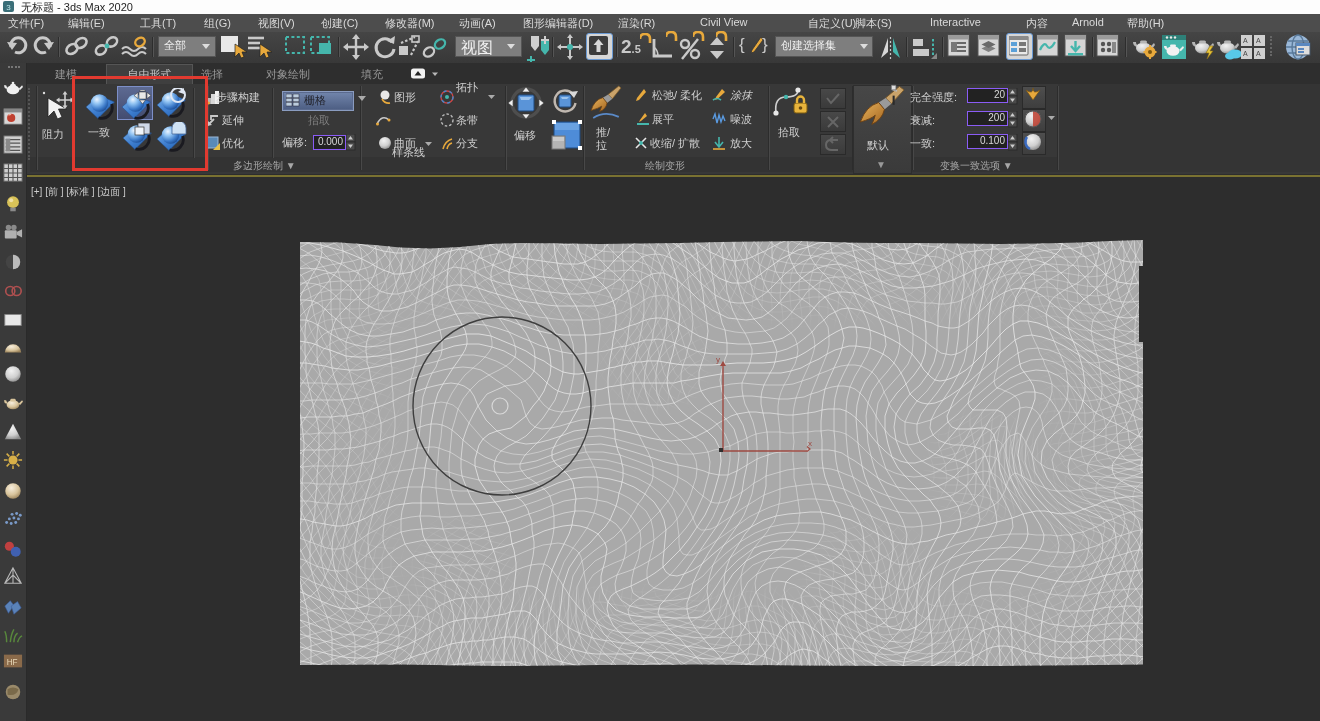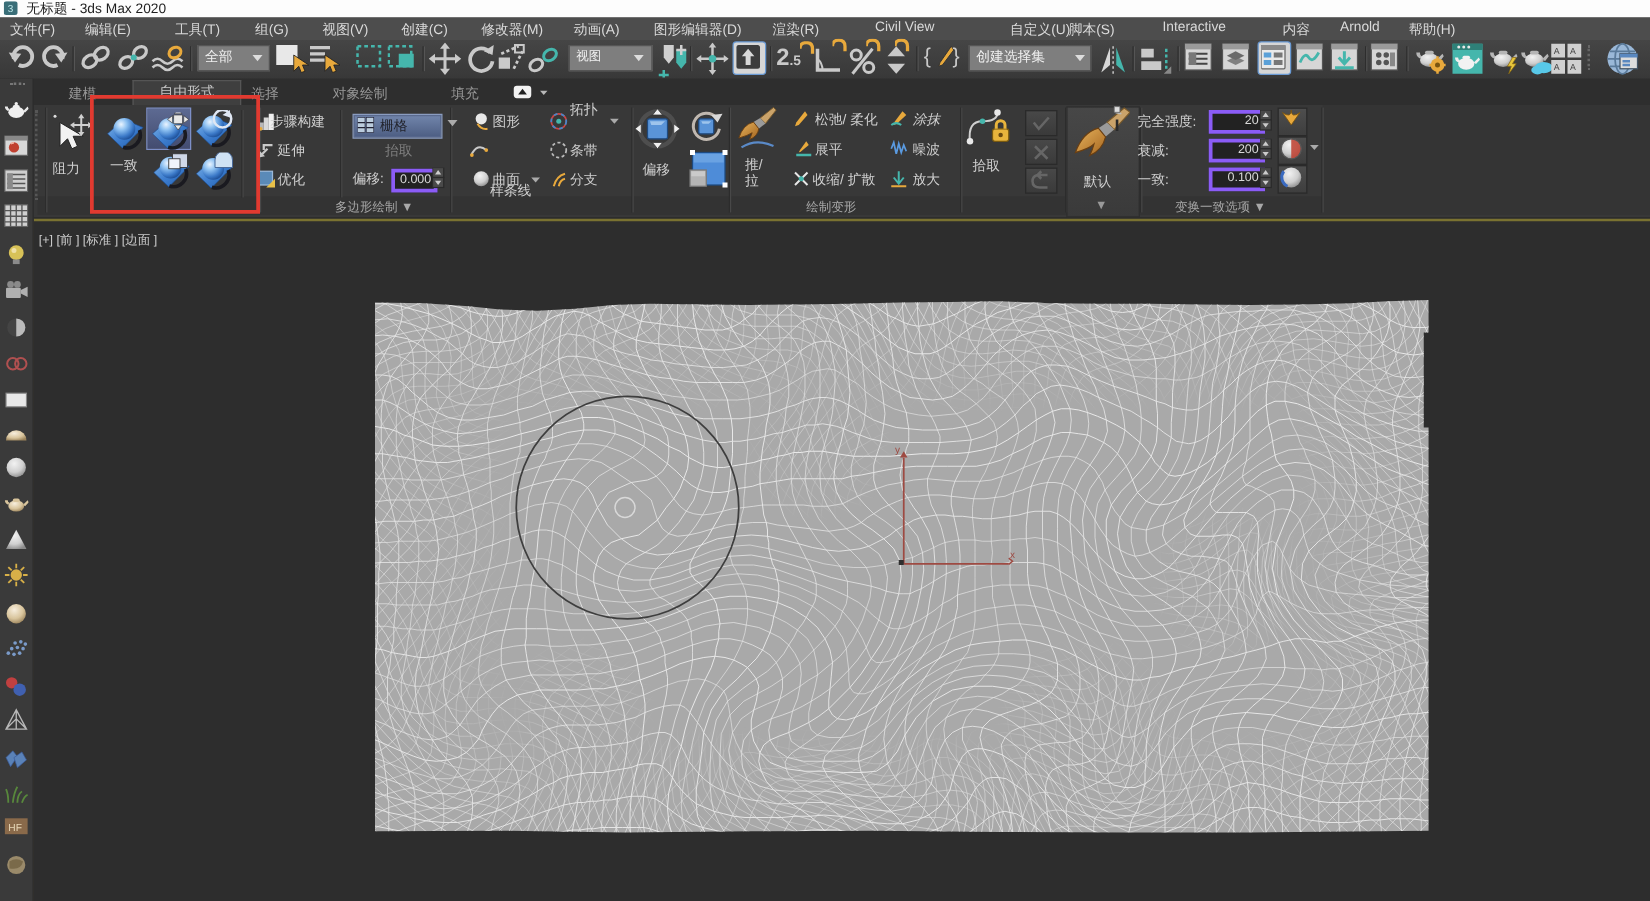--- a/index.html
+++ b/index.html
@@ -11,21 +11,21 @@
 #toolbar{left:0;top:32px;width:1320px;height:31px;background:linear-gradient(#454545,#383838);}
 .tsep{position:absolute;top:6px;width:1px;height:20px;background:#2d2d2d;border-right:1px solid #555;}
 #tabrow{left:0;top:63px;width:1320px;height:21px;background:#2e2e2e;}
 .tab{position:absolute;top:67px;font-size:11px;color:#989898;white-space:nowrap;}
 #seltab{left:106px;top:64px;width:85px;height:20px;background:#3f3f3f;border:1px solid #555;border-bottom:none;color:#c8c8c8;font-size:11px;text-align:center;line-height:19px;}
 #ribbon{left:0;top:84px;width:1320px;height:90px;background:#383838;border-bottom:2px solid #242424;}
 .panel-sep{position:absolute;top:2px;height:84px;width:1px;background:#2c2c2c;border-right:1px solid #484848;}
 .plabel{position:absolute;top:159px;font-size:10px;color:#a8a8a8;white-space:nowrap;}
 .rtext{position:absolute;font-size:11px;color:#cfcfcf;white-space:nowrap;}
 .rgray{position:absolute;font-size:11px;color:#7e7e7e;white-space:nowrap;}
-.spin{position:absolute;background:#222;border:3px solid #8b5cf6;color:#d8d8d8;font-size:10px;text-align:right;}
+.spin{position:absolute;background:#222;border:1px solid #8b5cf6;color:#d8d8d8;font-size:10px;text-align:right;}
 #viewport{left:0;top:174px;width:1320px;height:547px;background:#2d2d2d;}
 #vpborder{left:25px;top:175px;width:1295px;height:546px;border:2px solid #7a7231;border-right:none;border-bottom:none;background:#2d2d2d;}
 #vplabel{left:31px;top:185px;font-size:10px;color:#cccccc;letter-spacing:0px;}
 #lefttools{left:0;top:63px;width:26px;height:658px;background:#3a3a3a;border-right:1px solid #2a2a2a;}
 .licon{position:absolute;left:3px;width:20px;height:20px;}
 #redrect{left:72px;top:76px;width:130px;height:89px;border:3px solid #e13a30;}
 </style></head>
 <body>
 <div class="abs" id="titlebar"></div>
 <svg class="abs" style="left:3px;top:1px" width="13" height="12" viewBox="0 0 13 12">
@@ -160,21 +160,21 @@
     <g stroke="#c9c9c9" stroke-width="2.2" fill="none" stroke-dasharray="2.5 2">
       <path d="M5 9 L19 3 M15 21 L22 7"></path>
     </g>
     <rect x="16" y="2" width="7" height="6" fill="none" stroke="#c9c9c9" stroke-width="1.6"></rect>
   </svg>
 <svg class="abs" style="left:421px;top:34px" width="28" height="26" viewBox="0 0 28 26">
     <ellipse cx="8" cy="18" rx="5.5" ry="4.2" transform="rotate(-35 8 18)" stroke="#c9c9c9" stroke-width="2.4" fill="none"></ellipse>
     <ellipse cx="19" cy="10" rx="5.5" ry="4.2" transform="rotate(-35 19 10)" stroke="#45b6ac" stroke-width="2.4" fill="none"></ellipse>
   </svg>
 <div class="abs" style="left:455px;top:36px;width:65px;height:19px;background:#7e7e7e;border:1px solid #555;"></div>
-<div class="abs" style="left:461px;top:38px;font-size:10px;color:#f0f0f0;">视图</div>
+<div class="abs" style="left:461px;top:38px;font-size:16px;color:#f0f0f0;">视图</div>
 <svg class="abs" style="left:505px;top:36px" width="12" height="19" viewBox="0 0 12 19">
     <path d="M2 8 l4 5 4 -5 z" fill="#ddd"></path>
   </svg>
 <svg class="abs" style="left:524px;top:34px" width="30" height="28" viewBox="0 0 30 28">
     <path d="M7 2 h8 v10 l-4 5 -4 -5 z" fill="#cfcfcf"></path>
     <path d="M17 6 h8 v10 l-4 5 -4 -5 z" fill="#45b6ac"></path>
     <g stroke="#45b6ac" stroke-width="2">
       <path d="M7 22 v8 M3 26 h8"></path>
     </g>
     <g stroke="#cfcfcf" stroke-width="2">
@@ -482,21 +482,21 @@
   </svg>
 <div class="rgray abs" style="left:308px;top:113px;">抬取</div>
 <div class="rtext abs" style="left:282px;top:135px;">偏移:</div>
 <div class="spin abs" style="left:313px;top:135px;width:29px;height:13px;padding-right:2px;">0.000</div>
 <svg class="abs" style="left:346px;top:134px" width="10" height="17" viewBox="0 0 10 17">
     <rect x="0" y="0" width="9" height="8" fill="#4a4a4a" stroke="#2a2a2a"></rect>
     <rect x="0" y="8" width="9" height="8" fill="#4a4a4a" stroke="#2a2a2a"></rect>
     <path d="M4.5 2 l-2.5 3.5 5 0 z" fill="#ccc"></path>
     <path d="M4.5 14 l-2.5 -3.5 5 0 z" fill="#ccc"></path>
   </svg>
-<div class="plabel abs" style="left:233px;margin-left:35px;">多边形绘制 ▼</div>
+<div class="plabel abs" style="left:233px;">多边形绘制 ▼</div>
 <svg class="abs" style="left:378px;top:90px" width="15" height="15" viewBox="0 0 15 15">
     <circle cx="7" cy="5" r="4.5" fill="#e8e8e8"></circle>
     <path d="M4 9 q3 5 8 4" stroke="#e8a93c" stroke-width="1.6" fill="none"></path>
   </svg>
 <div class="rtext abs" style="left:394px;top:90px;">图形</div>
 <svg class="abs" style="left:376px;top:113px" width="15" height="15" viewBox="0 0 15 15">
     <path d="M1 11 q5 -10 12 -4" fill="none" stroke="#c9c9c9" stroke-width="1.6"></path>
     <circle cx="1.5" cy="11" r="1.5" fill="#e8a93c"></circle>
     <circle cx="13" cy="7" r="1.5" fill="#e8a93c"></circle>
   </svg>

